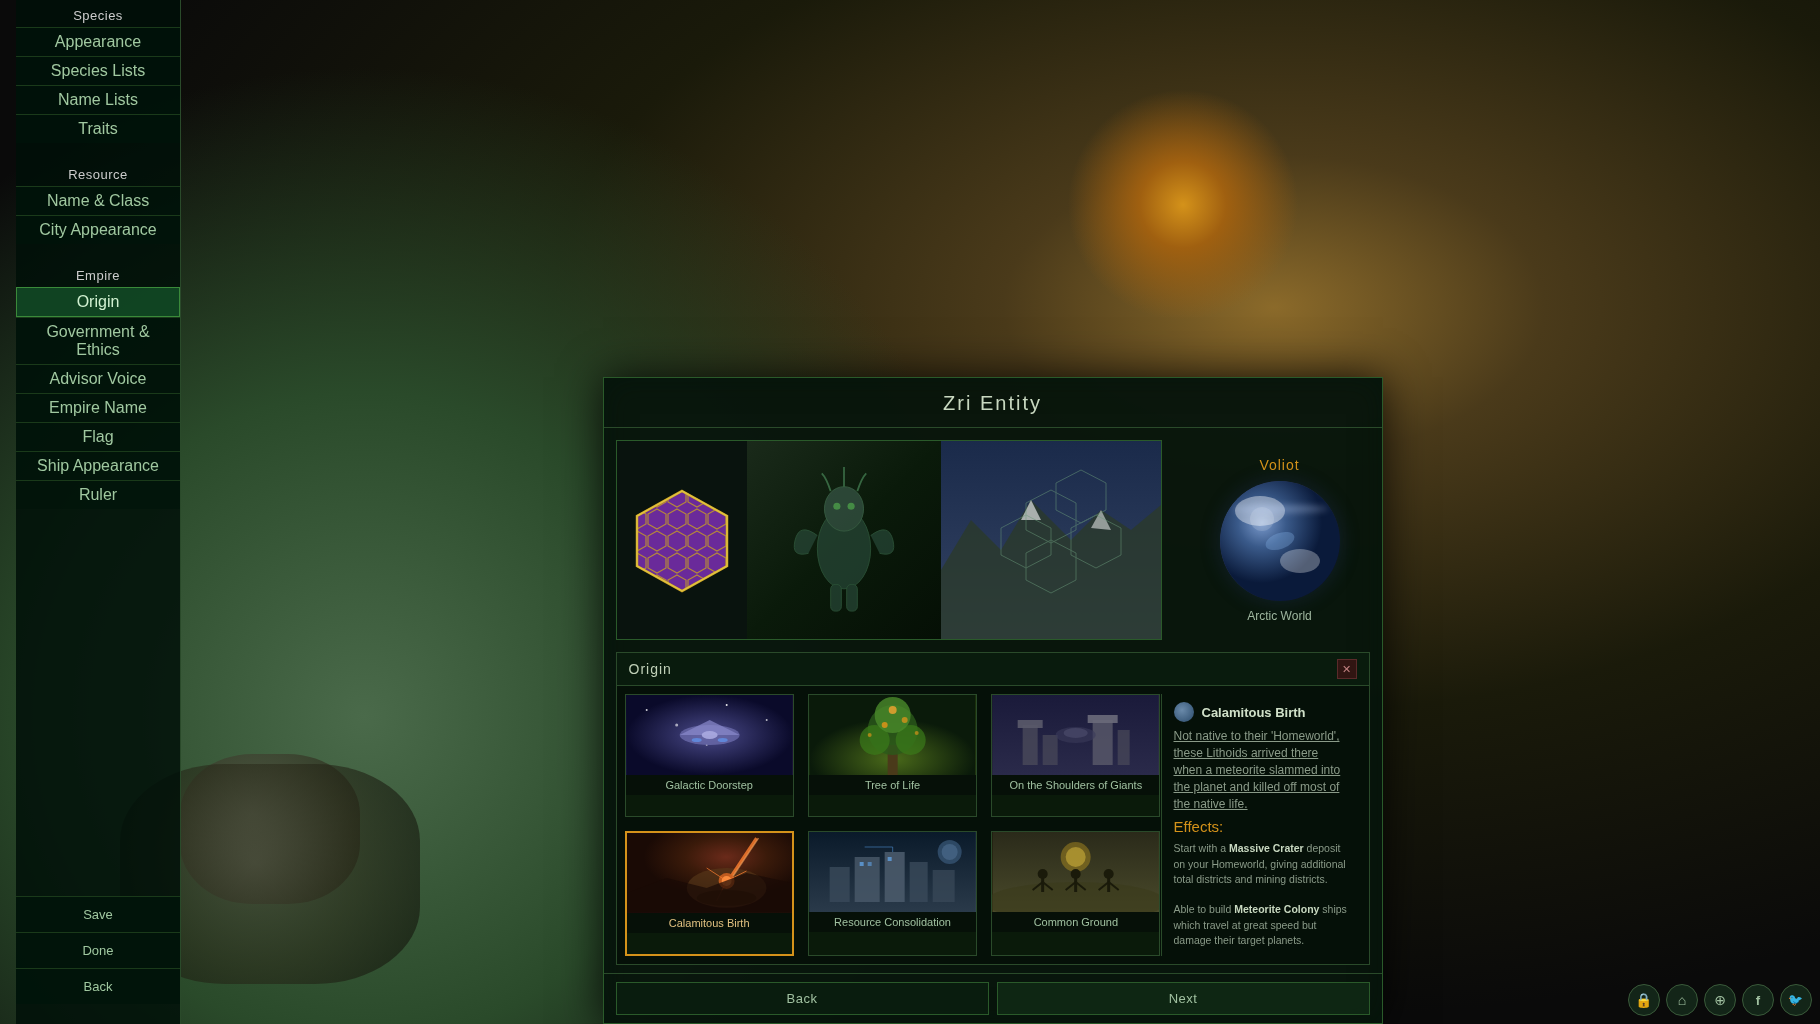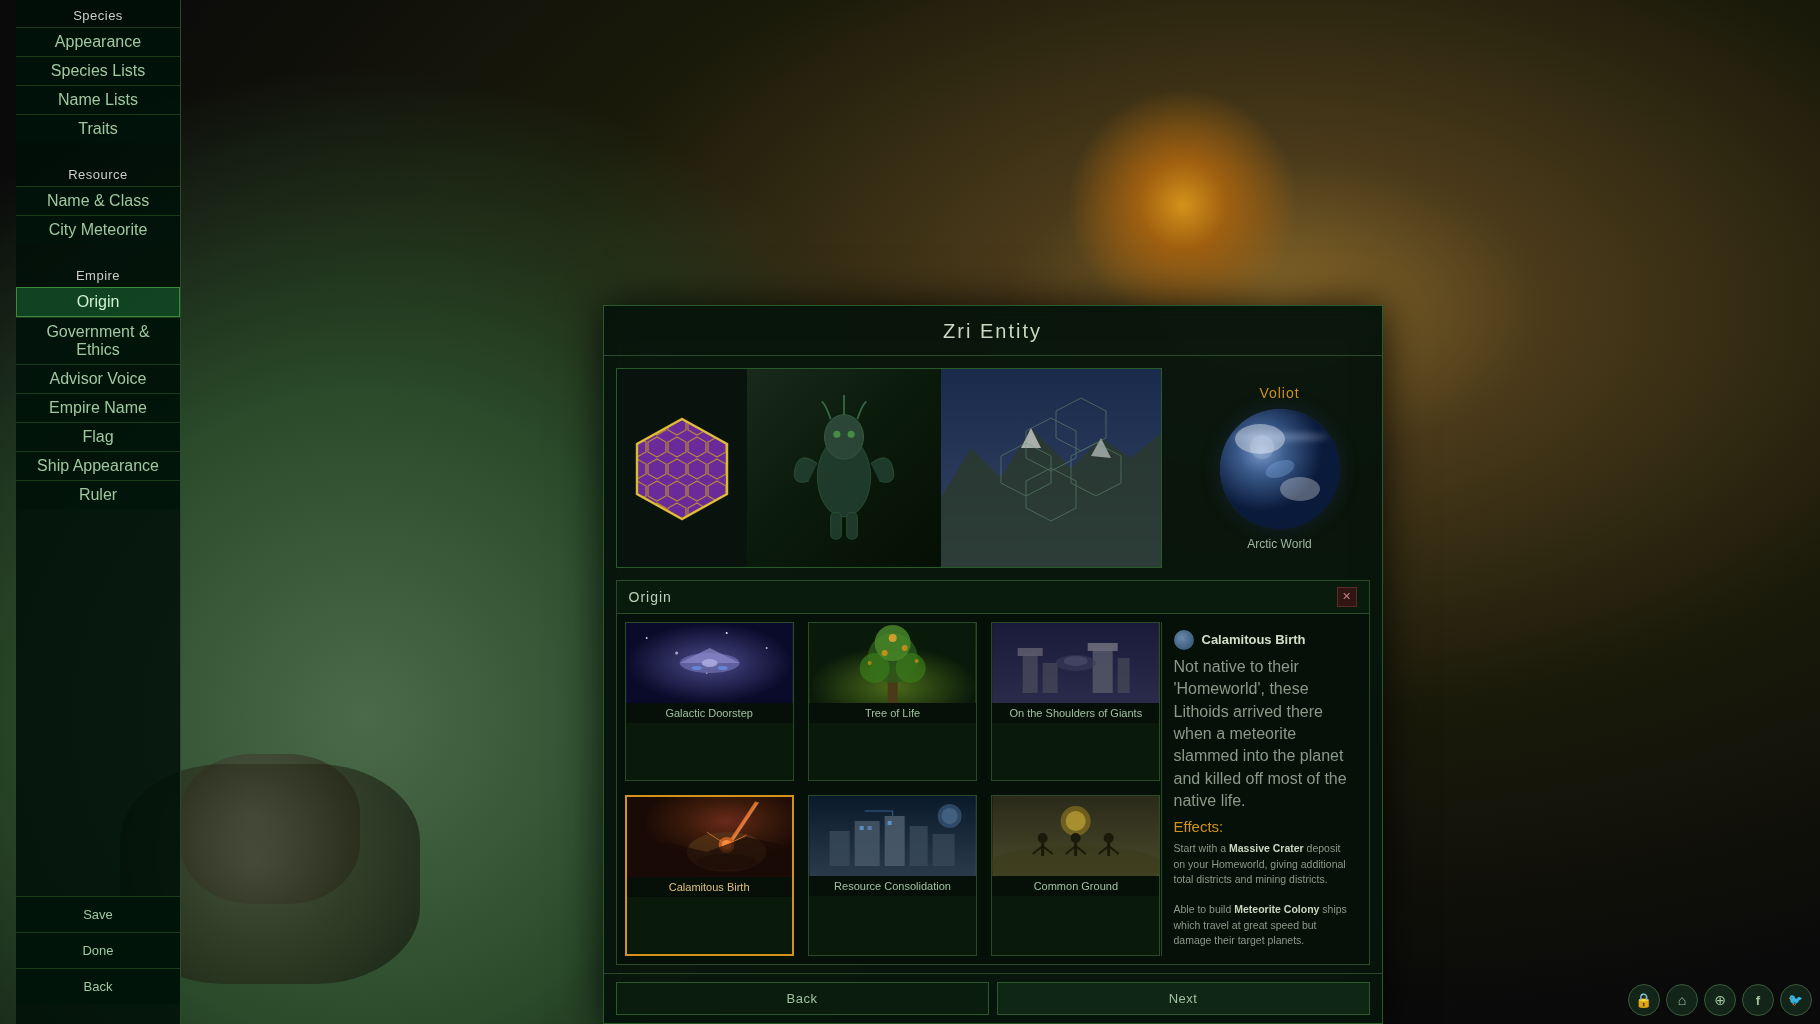--- a/index.html
+++ b/index.html
@@ -336,22 +336,23 @@
     }
 
     .info-title {
       color: #d0e0c8;
       font-size: 13px;
       font-weight: bold;
     }
 
     .info-desc {
       color: #8a9a88;
-      font-size: 16px;
+      font-size: 12px;
       line-height: 1.4;
+      text-decoration: underline;
     }
 
     .info-effects-label {
       color: #d4921a;
       font-size: 15px;
       font-weight: normal;
     }
 
     .info-effects {
       color: #8a9a88;
@@ -462,21 +463,21 @@
 <div class="sidebar">
   <div class="sidebar-section-label">Species</div>
   <button class="sidebar-item">Appearance</button>
   <button class="sidebar-item">Species Lists</button>
   <button class="sidebar-item">Name Lists</button>
   <button class="sidebar-item">Traits</button>
 
   <div class="sidebar-spacer"></div>
   <div class="sidebar-section-label">Resource</div>
   <button class="sidebar-item">Name &amp; Class</button>
-  <button class="sidebar-item">City Meteorite</button>
+  <button class="sidebar-item">City Appearance</button>
 
   <div class="sidebar-spacer"></div>
   <div class="sidebar-section-label">Empire</div>
   <button class="sidebar-item active">Origin</button>
   <button class="sidebar-item">Government &amp; Ethics</button>
   <button class="sidebar-item">Advisor Voice</button>
   <button class="sidebar-item">Empire Name</button>
   <button class="sidebar-item">Flag</button>
   <button class="sidebar-item">Ship Appearance</button>
   <button class="sidebar-item">Ruler</button>

